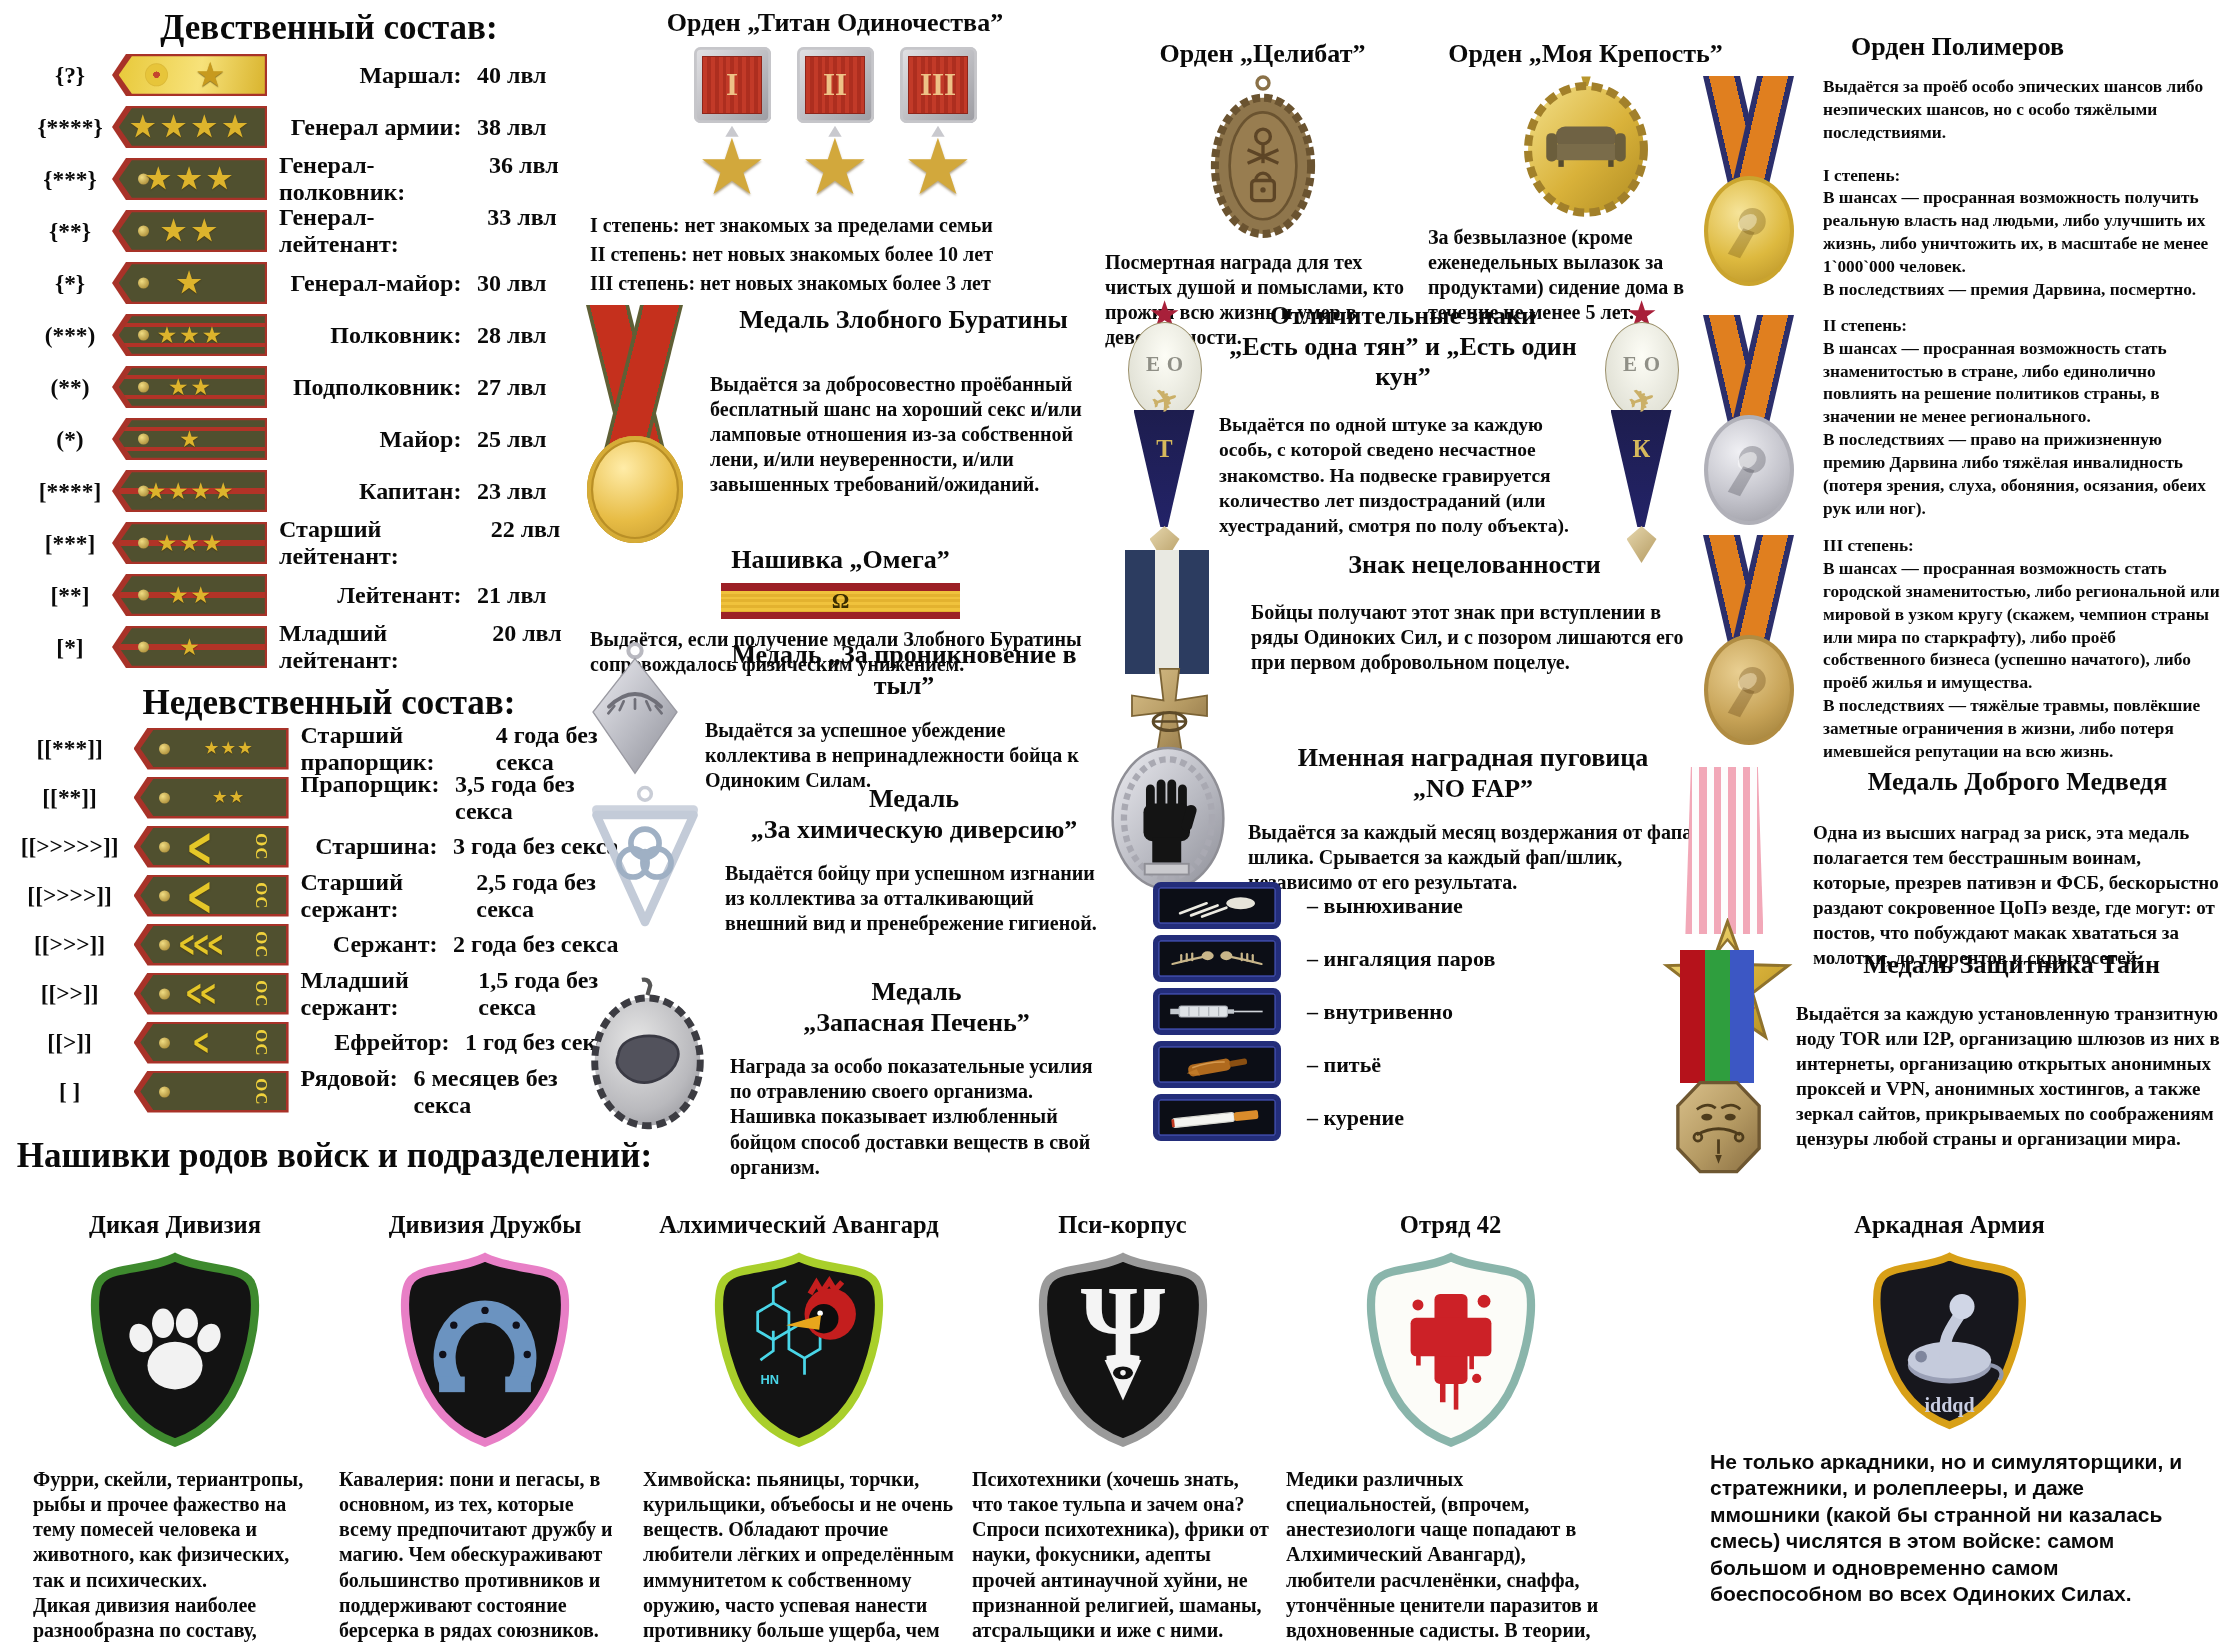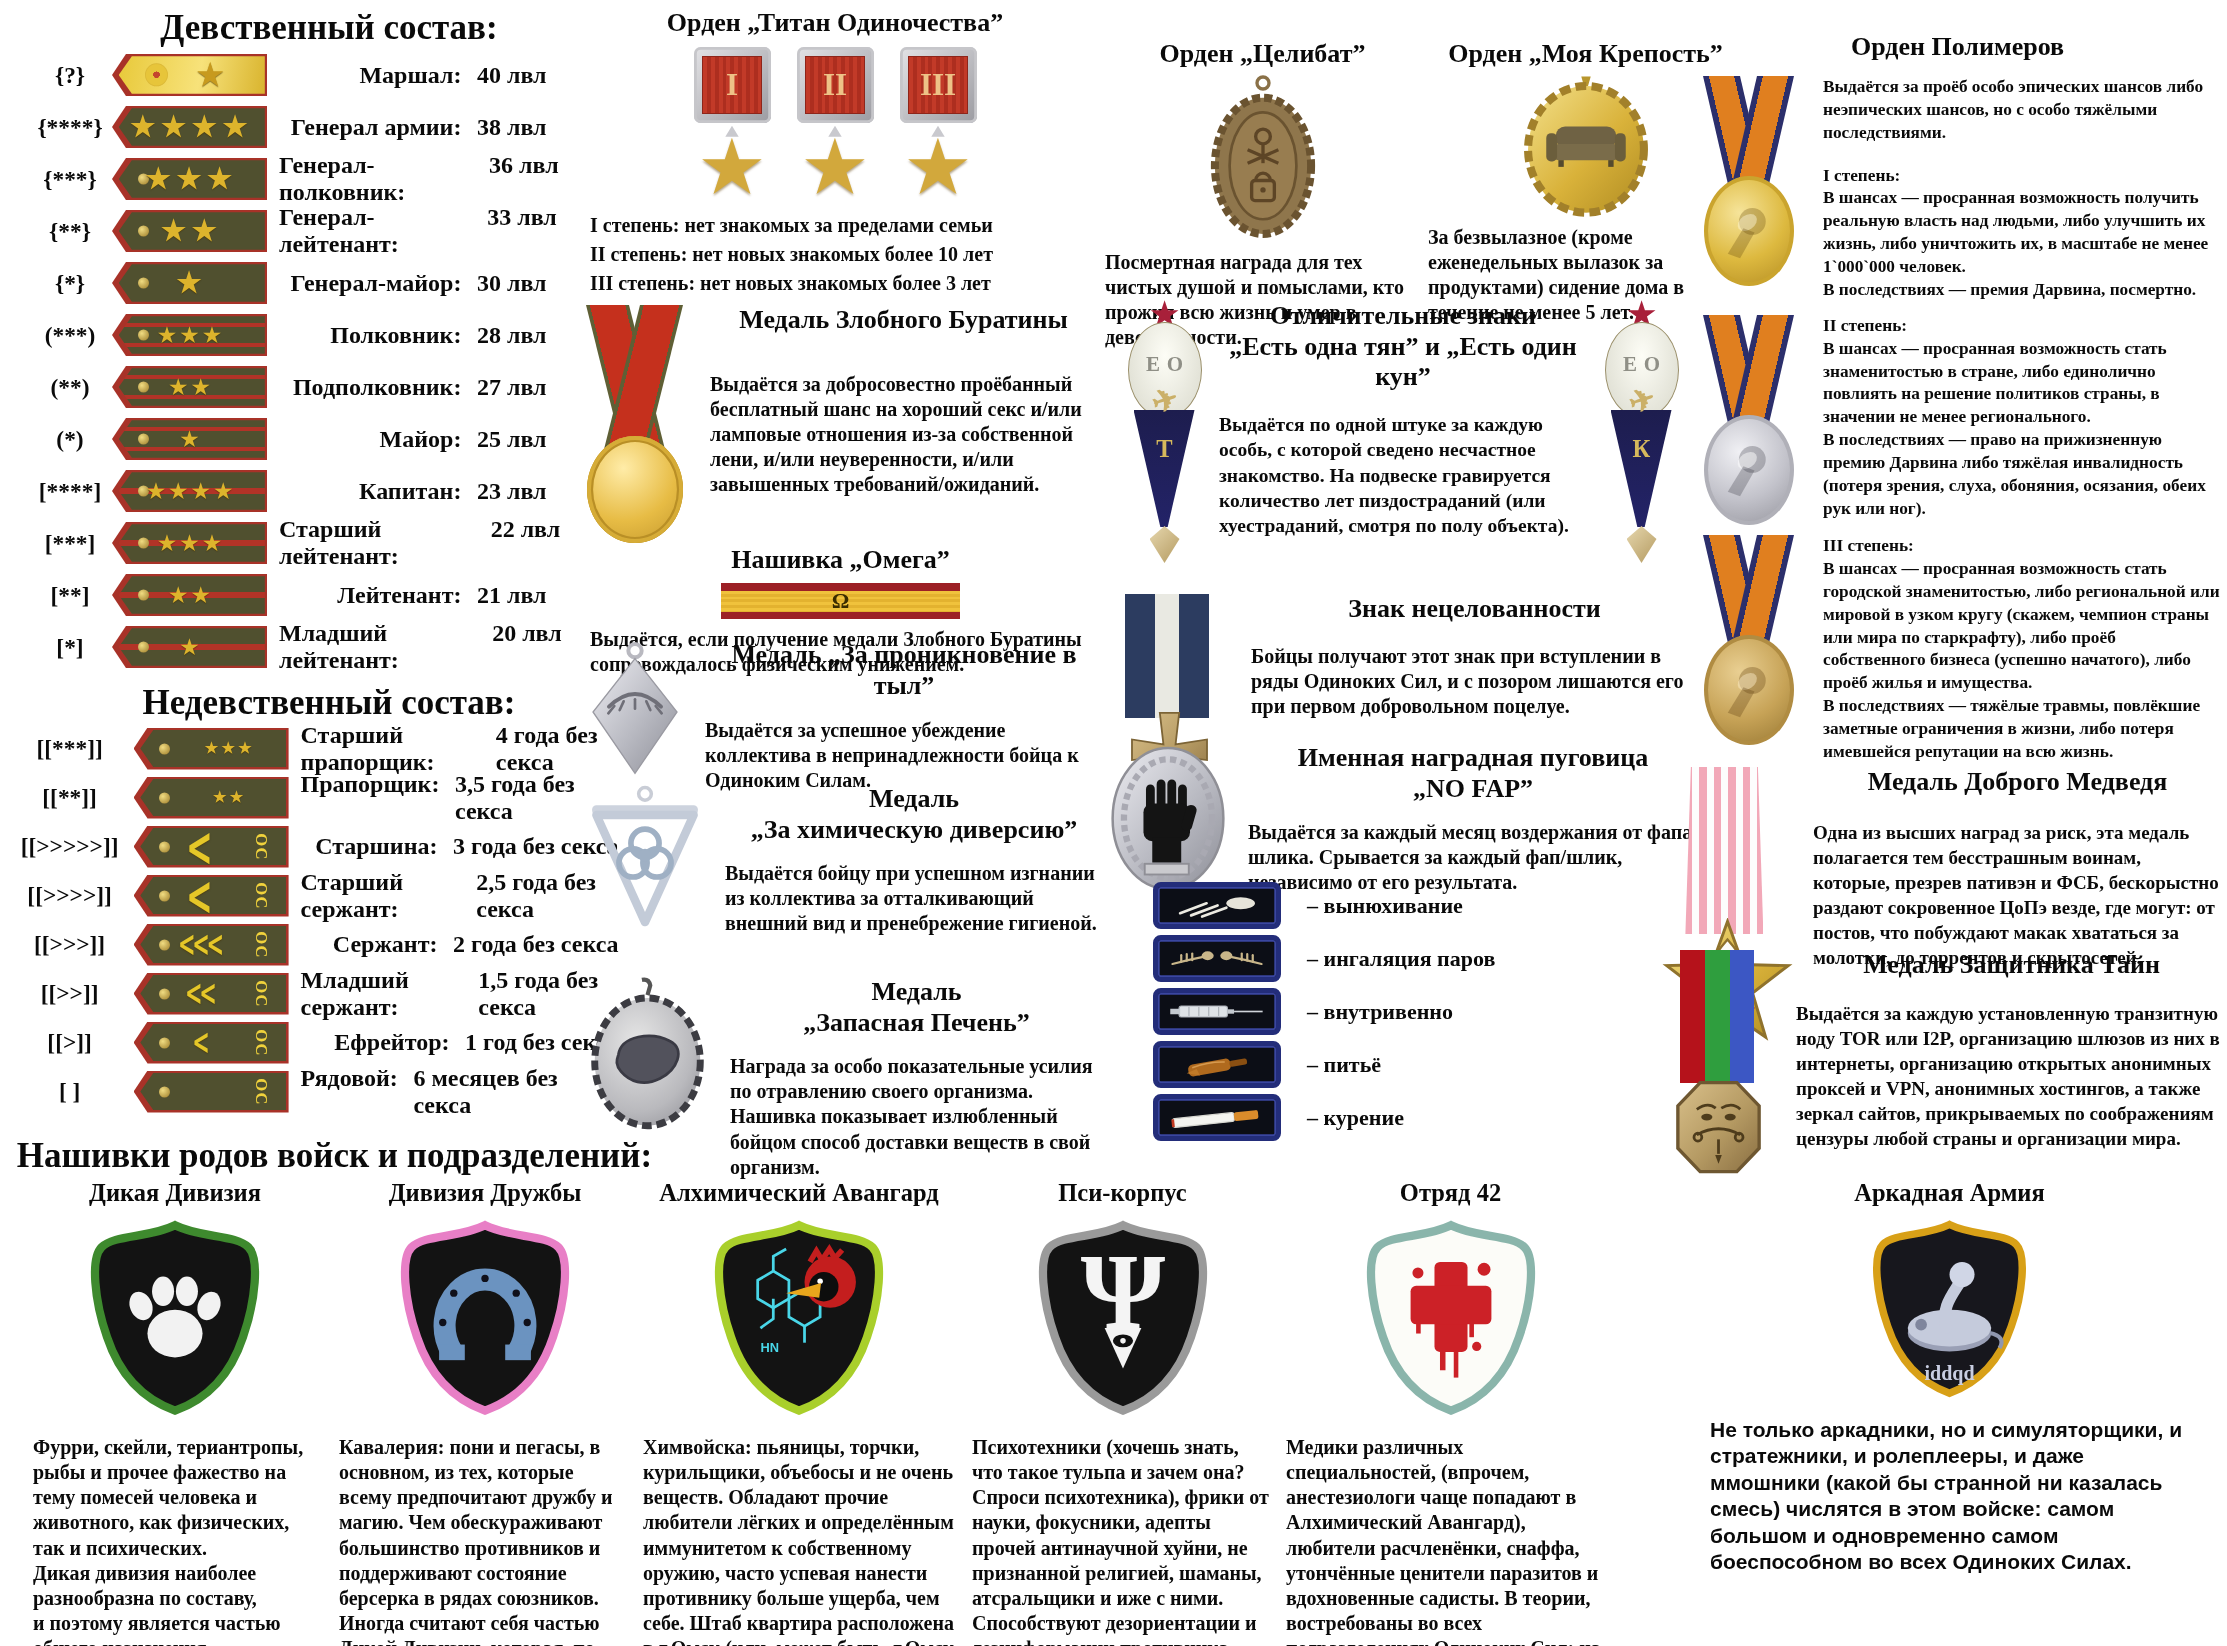--- a/index.html
+++ b/index.html
@@ -123,21 +123,21 @@
     background:repeating-linear-gradient(90deg,#f2a8b8 0 7.2px,#fdfdfd 7.2px 14.5px);clip-path:polygon(7% 0,93% 0,100% 100%,0 100%);}
   .bear-star{position:absolute;top:151px;left:0;}
 
   .sec-block{position:relative;width:114px;height:239px;flex:0 0 auto;}
   .sec-ribbon{position:absolute;left:18px;top:0;width:74px;height:133px;
     background:linear-gradient(90deg,#b5121b 0 34%,#2f9e3e 34% 67%,#3c57c4 67% 100%);}
   .sec-oct{position:absolute;top:127px;left:9px;}
 
   
   .pcol{position:absolute;display:flex;flex-direction:column;align-items:center;}
-  .pcol .h2s{margin-bottom:9px;}
+  .pcol .h2s{margin-bottom:9px;margin-top:32px;}
   .pcol svg.shield{width:184px;height:202px;margin-bottom:16.7px;flex:0 0 auto;}
   .pcol .txt{width:100%;}
 </style>
 </head>
 <body>
 
 <svg width="0" height="0" style="position:absolute" aria-hidden="true">
   <defs>
     <linearGradient id="silverG" x1="0" y1="0" x2="1" y2="1">
       <stop offset="0" stop-color="#ececf1"></stop>
@@ -663,21 +663,21 @@
       <div class="eo-letter">К</div>
       <div class="eo-pendant"></div>
     </div>
     <div class="eo-center">
       <div class="h2">Отличительные знаки</div>
       <div class="h2">„Есть одна тян” и „Есть один кун”</div>
       <div class="txt35" style="margin-top:19px;">Выдаётся по одной штуке за каждую особь, с которой сведено несчастное знакомство. На подвеске гравируется количество лет пиздостраданий (или хуестраданий, смотря по полу объекта).</div>
     </div>
   </div>
 
-  <div class="abs medrow" style="left:1108px;top:550px;width:590px;margin-top:44px;">
+  <div class="abs medrow" style="left:1108px;top:550px;width:590px;">
     <div class="uk-block">
       <div class="uk-ribbon"></div>
       <svg class="uk-cross" viewBox="0 0 180 200" width="109" height="121">
         <path d="M74 8 h32 l-6 52 52 -8 v34 l-52 -6 10 64 h-40 l10 -64 -52 6 v-34 l52 8 z" fill="url(#bronzeG)" stroke="#7c6436" stroke-width="3"></path>
         <ellipse cx="90" cy="95" rx="27" ry="15" fill="none" stroke="#5d4a28" stroke-width="5"></ellipse>
         <path d="M63 95 h54" stroke="#5d4a28" stroke-width="4"></path>
       </svg>
     </div>
     <div class="medcol">
       <div class="h2">Знак нецелованности</div>

